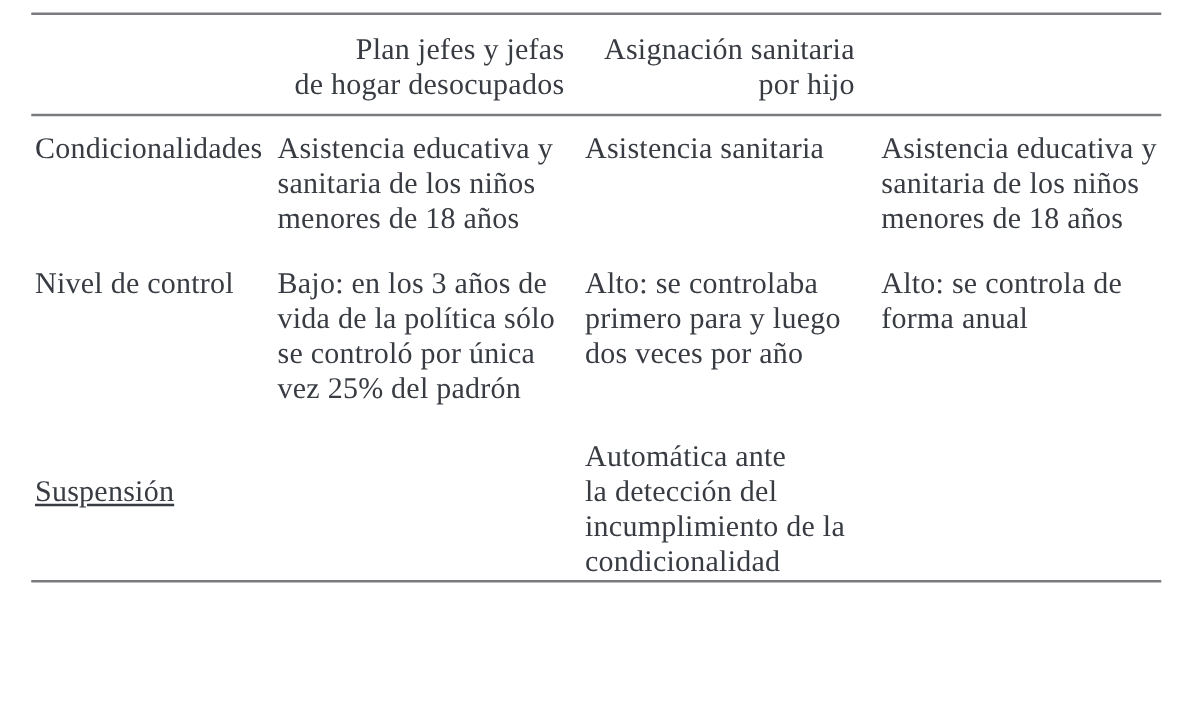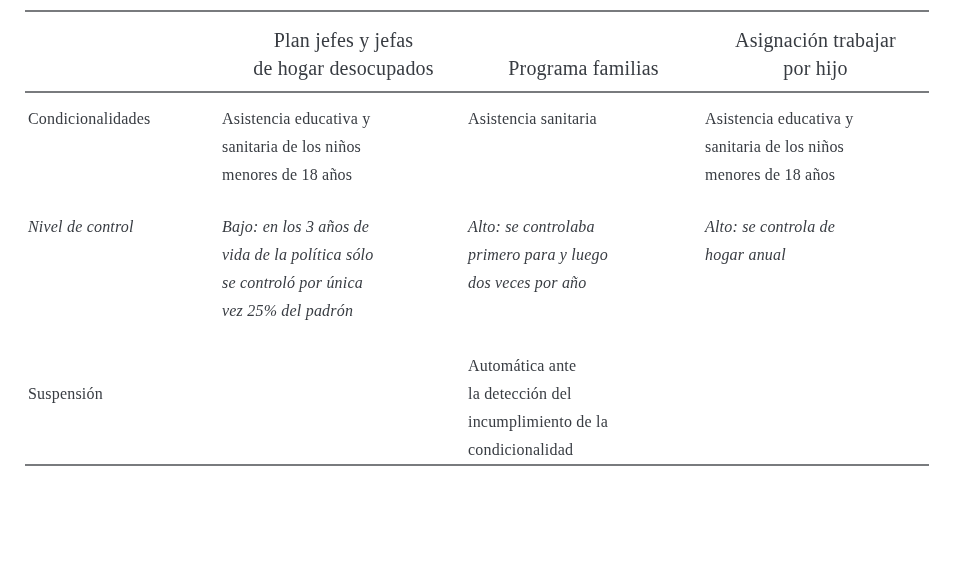--- a/index.html
+++ b/index.html
@@ -27,53 +27,52 @@
     display: grid;
     grid-template-columns: 197px 243px 237px 227px;
   }
   .header-row {
     padding: 14px 0 9px 0;
   }
   .hcell {
     display: flex;
     align-items: flex-end;
     justify-content: center;
-    text-align: center;
+    text-align: right;
     white-space: pre-line;
-    font-size: 20px;
+    font-size: 24px;
     line-height: 28px;
     letter-spacing: 0.2px;
   }
   .cell {
     white-space: pre-line;
-    font-size: 16px;
+    font-size: 24px;
     line-height: 28px;
     letter-spacing: 0.2px;
     padding-left: 3px;
   }
   .cell.c2 { padding-left: 0; }
   .body-row.row1 { padding-top: 12px; }
-  .body-row.row2 { padding-top: 24px; font-style: italic; }
+  .body-row.row2 { padding-top: 24px; }
   .body-row.row3 { padding-top: 27px; }
-  .row3 .label-offset { padding-top: 28px; }
+  .row3 .label-offset { padding-top: 28px; text-decoration: underline; }
 </style>
 </head>
 <body>
 
 <div class="page">
   <div class="table">
 
     <div class="rule"></div>
 
     <div class="grid4 header-row">
       <div class="hcell"></div>
       <div class="hcell">Plan jefes y jefas
 de hogar desocupados</div>
-      <div class="hcell">Programa familias</div>
-      <div class="hcell">Asignación trabajar
+      <div class="hcell">Asignación sanitaria
 por hijo</div>
     </div>
 
     <div class="rule"></div>
 
     <div class="grid4 body-row row1">
       <div class="cell c1">Condicionalidades</div>
       <div class="cell c2">Asistencia educativa y
 sanitaria de los niños
 menores de 18 años</div>
@@ -86,21 +85,21 @@
     <div class="grid4 body-row row2">
       <div class="cell c1">Nivel de control</div>
       <div class="cell c2">Bajo: en los 3 años de
 vida de la política sólo
 se controló por única
 vez 25% del padrón</div>
       <div class="cell c3">Alto: se controlaba
 primero para y luego
 dos veces por año</div>
       <div class="cell c4">Alto: se controla de
-hogar anual</div>
+forma anual</div>
     </div>
 
     <div class="grid4 body-row row3">
       <div class="cell c1 label-offset">Suspensión</div>
       <div class="cell c2"></div>
       <div class="cell c4">Automática ante
 la detección del
 incumplimiento de la
 condicionalidad</div>
     </div>

